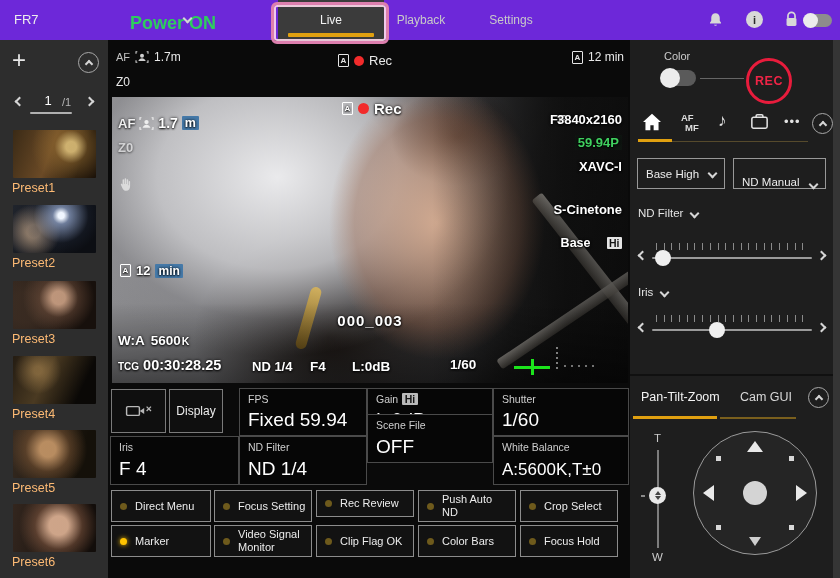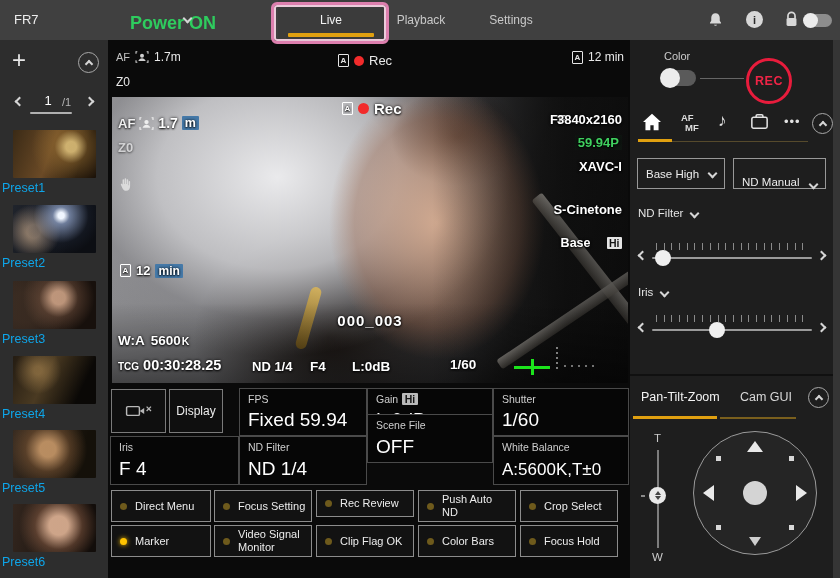--- a/index.html
+++ b/index.html
@@ -2,21 +2,21 @@
 <html><head>
 <meta charset="utf-8">
 <style>
   * { margin:0; padding:0; box-sizing:border-box; }
   html,body { background:#000; }
   body { font-family:"Liberation Sans","DejaVu Sans",sans-serif; }
   .app { position:relative; width:840px; height:578px; background:#161616; overflow:hidden; }
   .abs { position:absolute; }
 
   
-  .topbar { left:0; top:0; width:840px; height:40px; background:#404040; }
+  .topbar { left:0; top:0; width:840px; height:40px; background:#6d28d9; }
   .brand { left:14px; top:12px; font-size:13px; color:#ededed; }
   .power { left:130px; top:13px; font-size:18px; font-weight:bold; color:#2ecc5e; }
   .tab-live { left:278px; top:0; width:106px; height:40px; background:#3b3b3b; display:flex; align-items:center; justify-content:center; font-size:12px; color:#f2f2f2; }
   .tab-live .uline { position:absolute; left:10px; right:10px; bottom:3px; height:4px; background:#e0a010; border-radius:1px; }
   .tab-plain { top:0; width:100px; height:40px; display:flex; align-items:center; justify-content:center; font-size:12px; color:#c9c9c9; }
   .annotation { left:271px; top:2px; width:118px; height:42px; border:3px solid #dd7fae; border-radius:6px; box-shadow:inset 0 0 0 2px rgba(255,218,236,.9); z-index:60; pointer-events:none; }
   .infoicon { width:17px; height:17px; border-radius:50%; background:#d8d8d8; color:#2a2a2a; font-size:11px; font-weight:bold; display:flex; align-items:center; justify-content:center; }
   .toggle-sm { width:28px; height:13px; background:#8d8d8d; border-radius:7px; position:relative; }
   .toggle-sm .knob { position:absolute; left:-1px; top:-1px; width:15px; height:15px; border-radius:50%; background:#ececec; }
 
@@ -29,21 +29,21 @@
   .circbtn { width:21px; height:21px; border:1.5px solid #a8a8a8; border-radius:50%; display:flex; align-items:center; justify-content:center; }
   .circbtn .chev { width:6px; height:6px; margin-top:3px; }
 
   
   .sidebar { left:0; top:40px; width:108px; height:538px; background:#2d2d2d; }
   .plusbtn { left:12px; top:50px; font-size:24px; color:#e8e8e8; line-height:20px; }
   .pag-num { font-size:13px; color:#fff; }
   .pag-total { font-size:11px; color:#b5b5b5; }
   .pag-uline { height:2px; background:#b0b0b0; border-radius:1px; }
   .thumb { left:13px; width:83px; height:48px; border-radius:1px; }
-  .preset-label { left:2px; font-size:12.5px; color:#0ea5e9; }
+  .preset-label { left:12px; font-size:12.5px; color:#fdba74; }
   .p1{background:radial-gradient(circle at 70% 35%, rgba(220,190,120,.9) 0 8%, rgba(150,110,50,.5) 25%, transparent 60%),linear-gradient(110deg,#3a2a16,#6b4a26 45%,#191008 80%);}
   .p2{background:radial-gradient(circle at 58% 22%, #f0f6ff 0 5%, rgba(150,170,210,.7) 14%, rgba(40,50,70,.25) 45%, transparent 65%),radial-gradient(circle at 25% 55%, rgba(200,170,140,.65) 0 10%, transparent 40%),linear-gradient(110deg,#20242c,#0c0e13 70%);}
   .p3{background:radial-gradient(circle at 55% 35%, rgba(215,170,140,.85) 0 12%, rgba(120,85,65,.45) 35%, transparent 65%),radial-gradient(circle at 15% 55%, rgba(60,45,35,.8) 0 20%, transparent 55%),linear-gradient(100deg,#32261e,#17100c 75%);}
   .p4{background:radial-gradient(circle at 30% 30%, rgba(190,150,90,.5) 0 6%, transparent 35%),linear-gradient(115deg,#241c12,#4a3a22 40%,#0a0806 80%);}
   .p5{background:radial-gradient(circle at 42% 40%, rgba(210,160,110,.85) 0 14%, rgba(130,90,55,.5) 40%, transparent 70%),linear-gradient(105deg,#362a20,#141009 80%);}
   .p6{background:radial-gradient(circle at 55% 45%, rgba(225,180,150,.9) 0 18%, rgba(140,95,70,.5) 45%, transparent 75%),linear-gradient(100deg,#33261e,#120d0a 80%);}
 
   
   .main { left:108px; top:40px; width:522px; height:538px; background:#0a0a0a; }
   .stat-txt { font-size:12px; color:#e9e9e9; }

